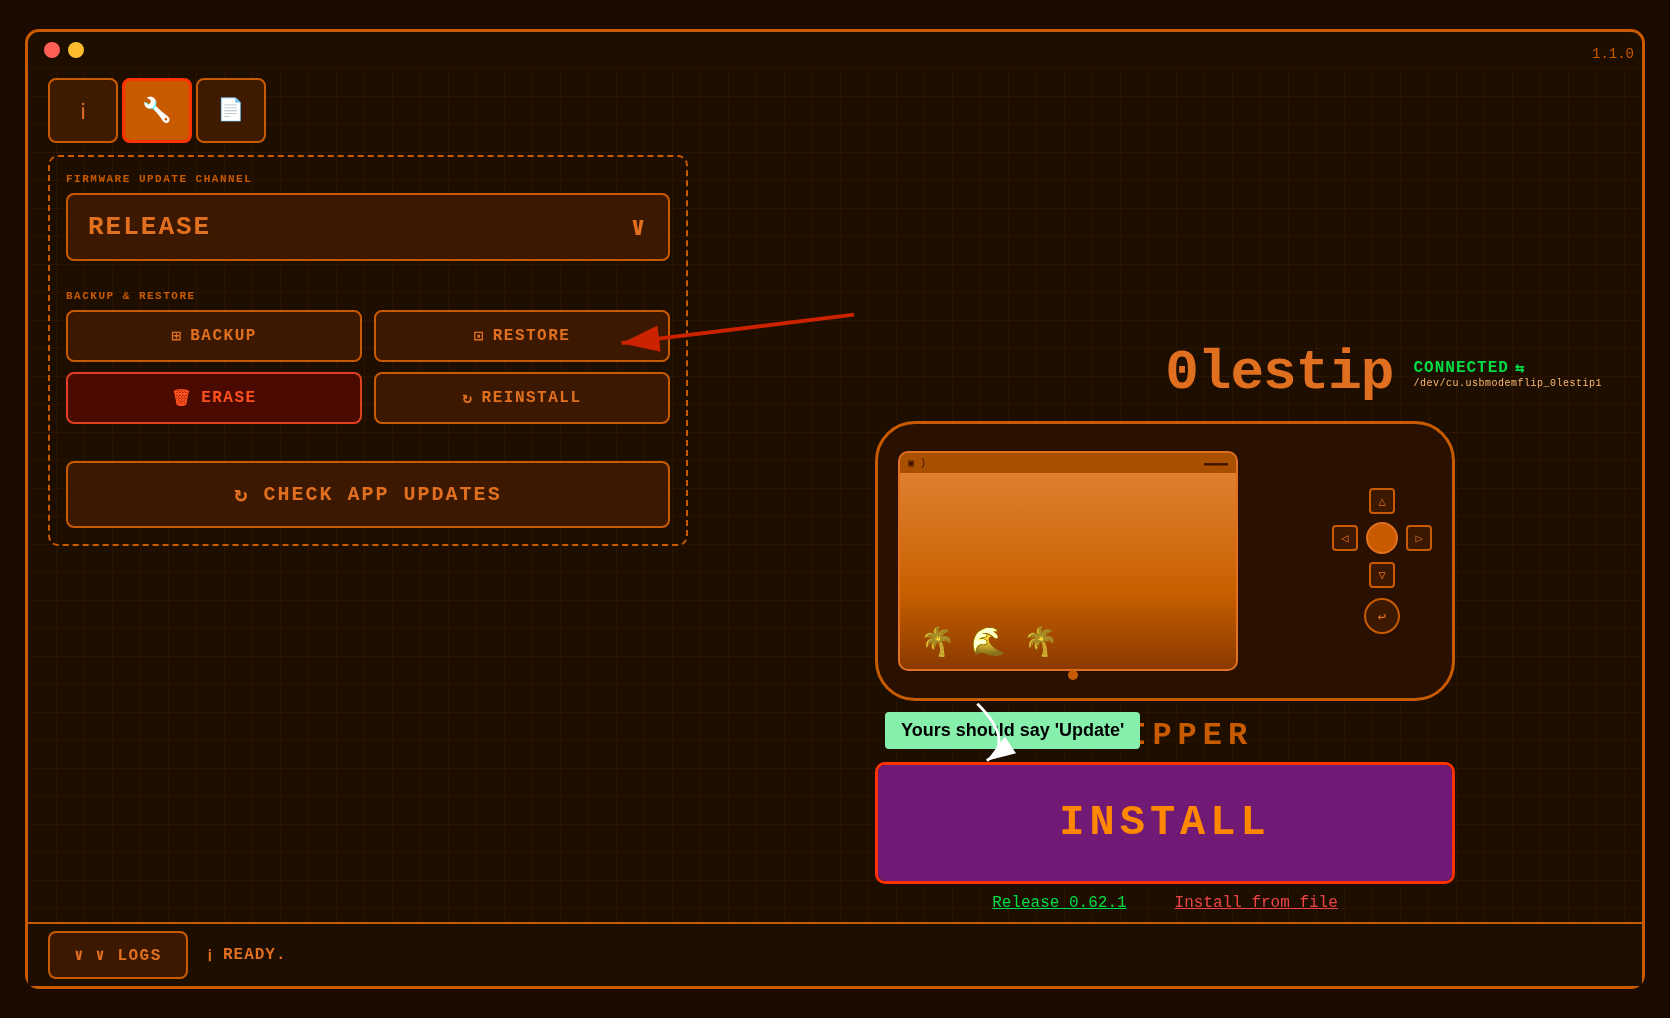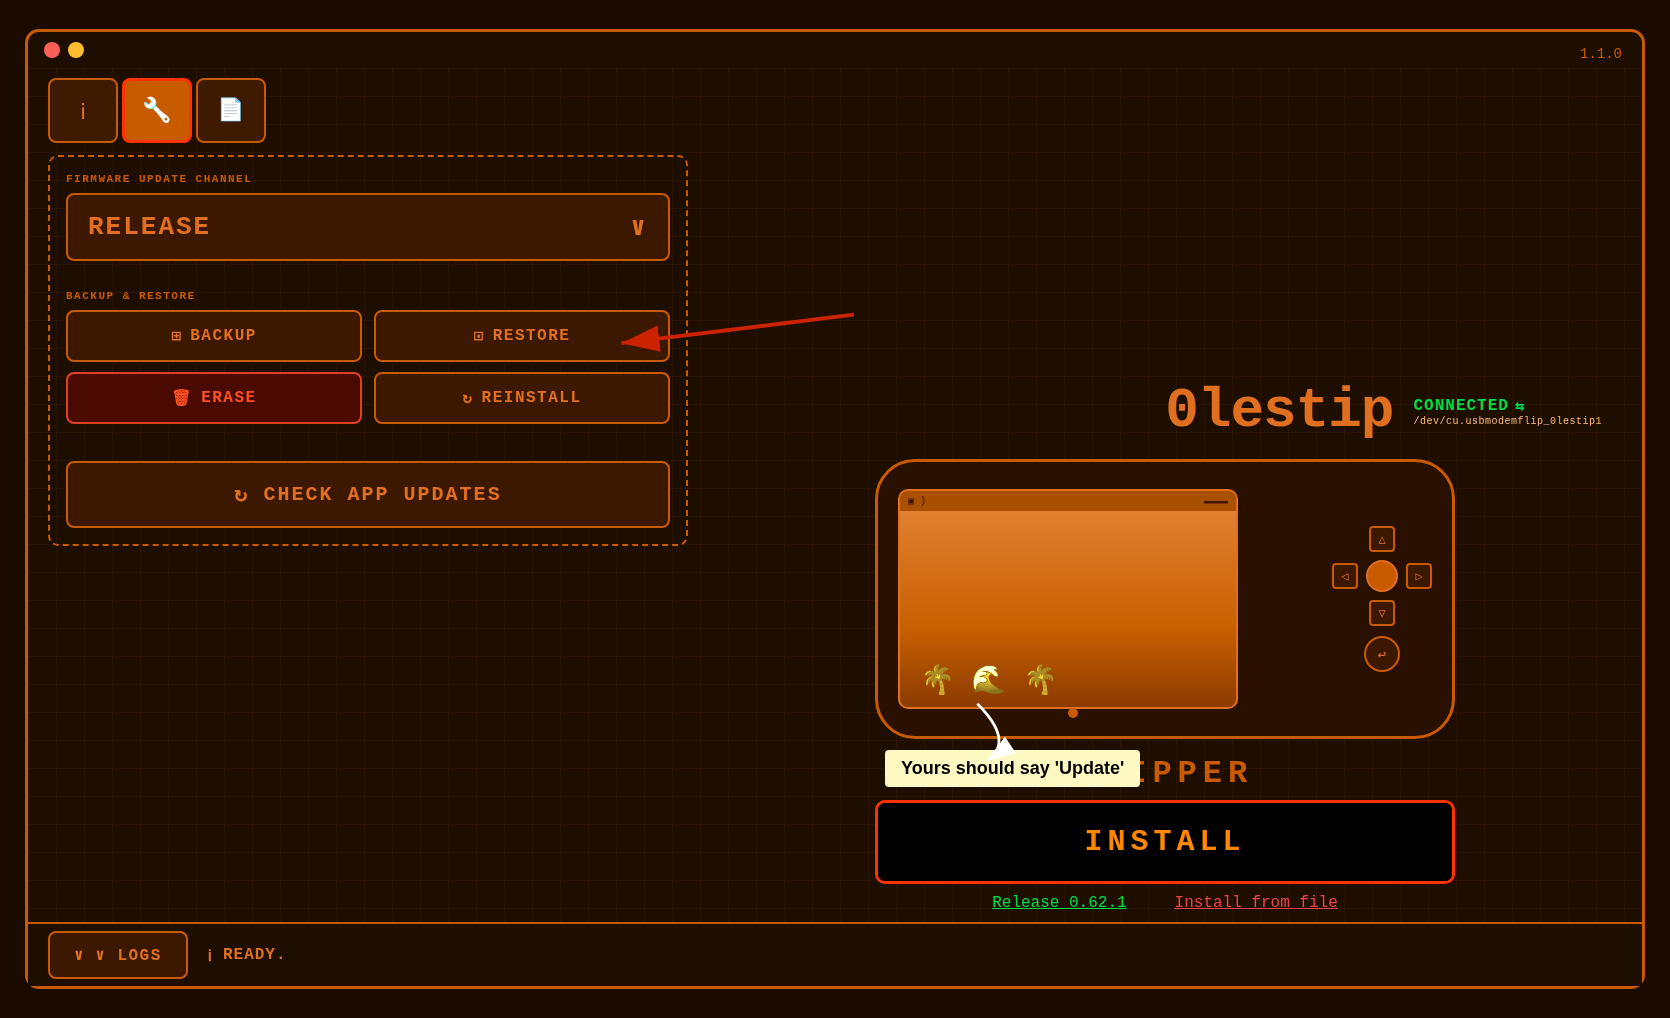--- a/index.html
+++ b/index.html
@@ -37,21 +37,21 @@
     .traffic-light {
       width: 16px;
       height: 16px;
       border-radius: 50%;
     }
     .tl-red { background: #ff5f57; }
     .tl-yellow { background: #febc2e; }
 
     .version-label {
       position: absolute;
-      right: 20px;
+      right: 8px;
       top: 14px;
       color: #c85a00;
       font-size: 14px;
       font-family: 'Courier New', monospace;
     }
 
     .main-content {
       flex: 1;
       display: flex;
       flex-direction: row;
@@ -374,21 +374,21 @@
       margin-bottom: 8px;
     }
 
     
     .install-area {
       width: 580px;
       position: relative;
     }
 
     .tooltip-box {
-      background: #fef9c3;
+      background: #86efac;
       color: #000;
       font-family: Arial, sans-serif;
       font-size: 18px;
       font-weight: bold;
       padding: 8px 16px;
       border-radius: 4px;
       position: absolute;
       top: -50px;
       left: 10px;
       white-space: nowrap;
@@ -396,25 +396,25 @@
     }
 
     .install-btn-wrapper {
       border: 3px solid #ff3300;
       border-radius: 10px;
       overflow: hidden;
     }
 
     .install-btn {
       width: 100%;
-      padding: 22px;
-      background: #000000;
+      padding: 34px;
+      background: #701a75;
       color: #ff8800;
       font-family: 'Courier New', monospace;
-      font-size: 30px;
+      font-size: 42px;
       font-weight: bold;
       letter-spacing: 5px;
       text-align: center;
       cursor: pointer;
       border: none;
       display: block;
     }
 
     .install-footer {
       display: flex;

